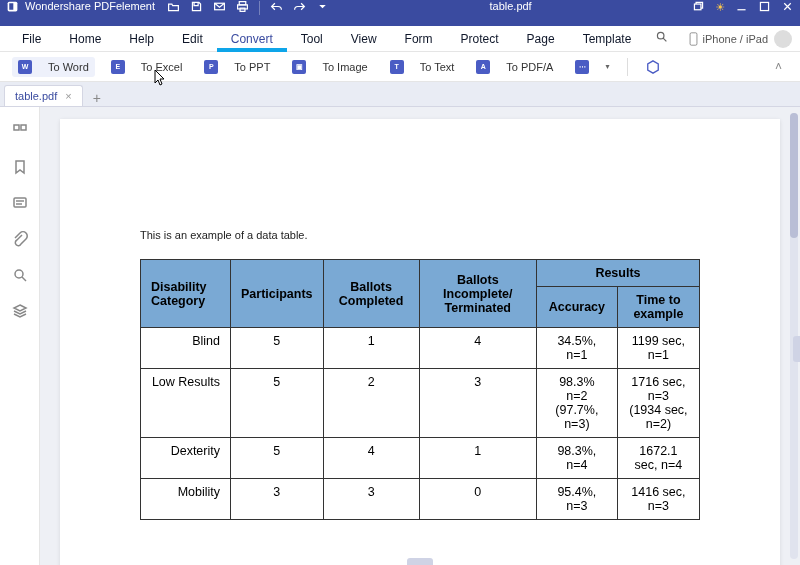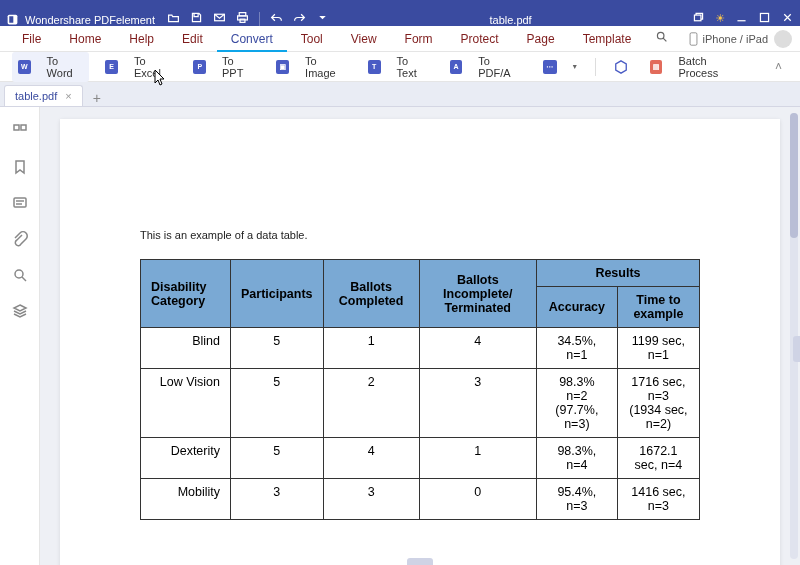--- a/index.html
+++ b/index.html
@@ -1,30 +1,30 @@
 <!DOCTYPE html>
 <html><head>
 <meta charset="utf-8">
 <style>
 * { box-sizing: border-box; margin: 0; padding: 0; font-family: "Segoe UI", Arial, sans-serif; }
 body { width: 800px; height: 565px; background: #f5f5f5; overflow: hidden; position: relative; }
 
 
-.titlebar { height: 26px; background: #3a4ba0; color: #fff; display: flex; align-items: flex-end; font-size: 11px; padding: 0 6px; }
+.titlebar { height: 26px; background: #3a4ba0; color: #fff; display: flex; align-items: flex-start; font-size: 11px; padding: 0 6px; }
 .titlebar .logo { display:flex;align-items:center;margin-right:6px; }
 .titlebar .appname { font-weight: 500; }
 .titlebar .tb-icons { display:flex; gap:10px; margin-left:12px; align-items:center; }
 .titlebar .filetitle { flex:1; text-align:center; font-size:11px; }
 .titlebar .right-icons { display:flex; gap:10px; align-items:center; }
 .titlebar svg { width:13px; height:13px; stroke:#fff; fill:none; stroke-width:1.5; }
 
 
 .menubar { height: 26px; background: #fff; display:flex; align-items:center; font-size:12px; padding: 0 8px; border-bottom:1px solid #e5e5e5;}
-.menubar .menu { padding: 0 14px; cursor:pointer; color:#7f1d1d; height:26px; line-height:26px; }
-.menubar .menu.active { color:#3a4ba0; border-bottom:2px solid #0ea5e9; }
+.menubar .menu { padding: 0 14px; cursor:pointer; color:#0f172a; height:26px; line-height:26px; }
+.menubar .menu.active { color:#3a4ba0; border-bottom:4px solid #0ea5e9; }
 .menubar .spacer { flex:1; }
 .menubar .device { font-size:11px; color:#555; display:flex;align-items:center;gap:4px; margin-right:6px;}
 .menubar .avatar { width:18px;height:18px;border-radius:50%;background:#ddd; }
 
 
 .ribbon { height:30px; background:#fff; border-bottom:1px solid #e5e5e5; display:flex; align-items:center; gap:10px; padding: 0 12px; font-size:11px; color:#333; }
 .ribbon .rbtn { display:flex;align-items:center;gap:16px; padding:3px 6px; cursor:pointer; border-radius:3px;}
 .ribbon .rbtn.hl { background:#eef1fb; }
 .ribbon .ricon{ width:14px;height:14px;background:#4a5cc4;border-radius:2px;display:flex;align-items:center;justify-content:center;color:#fff;font-size:7px;font-weight:bold;}
 .ribbon .sep { width:1px;height:18px;background:#ddd; margin:0 2px;}
@@ -172,24 +172,20 @@
   <span class="rbtn">
       <span class="ricon">⋯</span>
       <span style="font-size:8px;color:#666">▾</span>
     </span>
   <span class="sep"></span>
   <span class="rbtn">
       <svg width="14" height="14" viewBox="0 0 16 16" fill="none" stroke="#4a5cc4" stroke-width="1.5">
         <polygon points="8,1 14,4.5 14,11.5 8,15 2,11.5 2,4.5"></polygon>
       </svg>
     </span>
-  <span class="rbtn">
-      <span class="ricon" style="background:#e26b5b">▤</span>
-      <span>Batch Process</span>
-    </span>
   <span class="spacer"></span>
   <span class="chev">˄</span>
 </div>
 
 <div class="tabstrip">
   <div class="tab">
     <span>table.pdf</span>
     <span class="closex">×</span>
   </div>
   <span class="newtab">+</span>
@@ -241,21 +237,21 @@
         <tbody id="tbody">
             <tr>
               <td class="leftal" style="white-space: pre-line;">Blind</td>
               <td style="white-space: pre-line;">5</td>
               <td style="white-space: pre-line;">1</td>
               <td style="white-space: pre-line;">4</td>
               <td style="white-space: pre-line;">34.5%, n=1</td>
               <td style="white-space: pre-line;">1199 sec, n=1</td>
             </tr>
             <tr>
-              <td class="leftal" style="white-space: pre-line;">Low Vision</td>
+              <td class="leftal" style="white-space: pre-line;">Low Results</td>
               <td style="white-space: pre-line;">5</td>
               <td style="white-space: pre-line;">2</td>
               <td style="white-space: pre-line;">3</td>
               <td style="white-space: pre-line;">98.3% n=2
 (97.7%, n=3)</td>
               <td style="white-space: pre-line;">1716 sec, n=3
 (1934 sec, n=2)</td>
             </tr>
             <tr>
               <td class="leftal" style="white-space: pre-line;">Dexterity</td>

